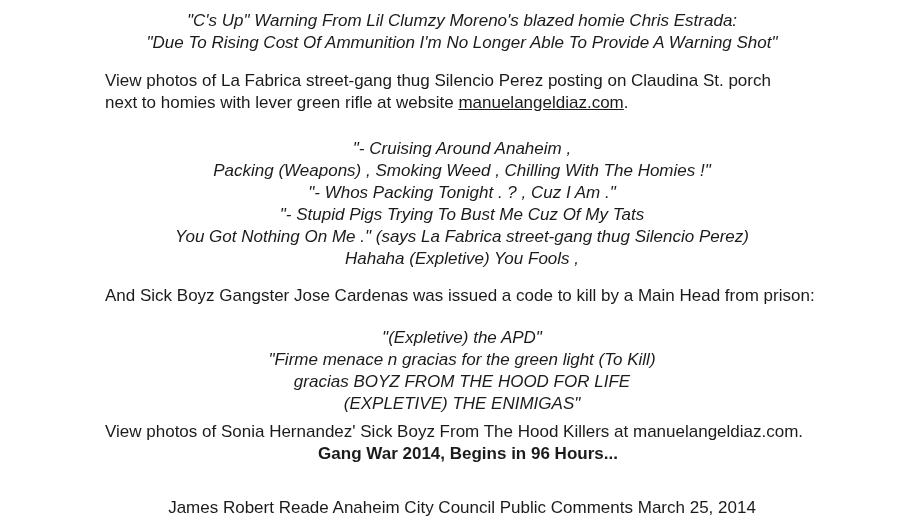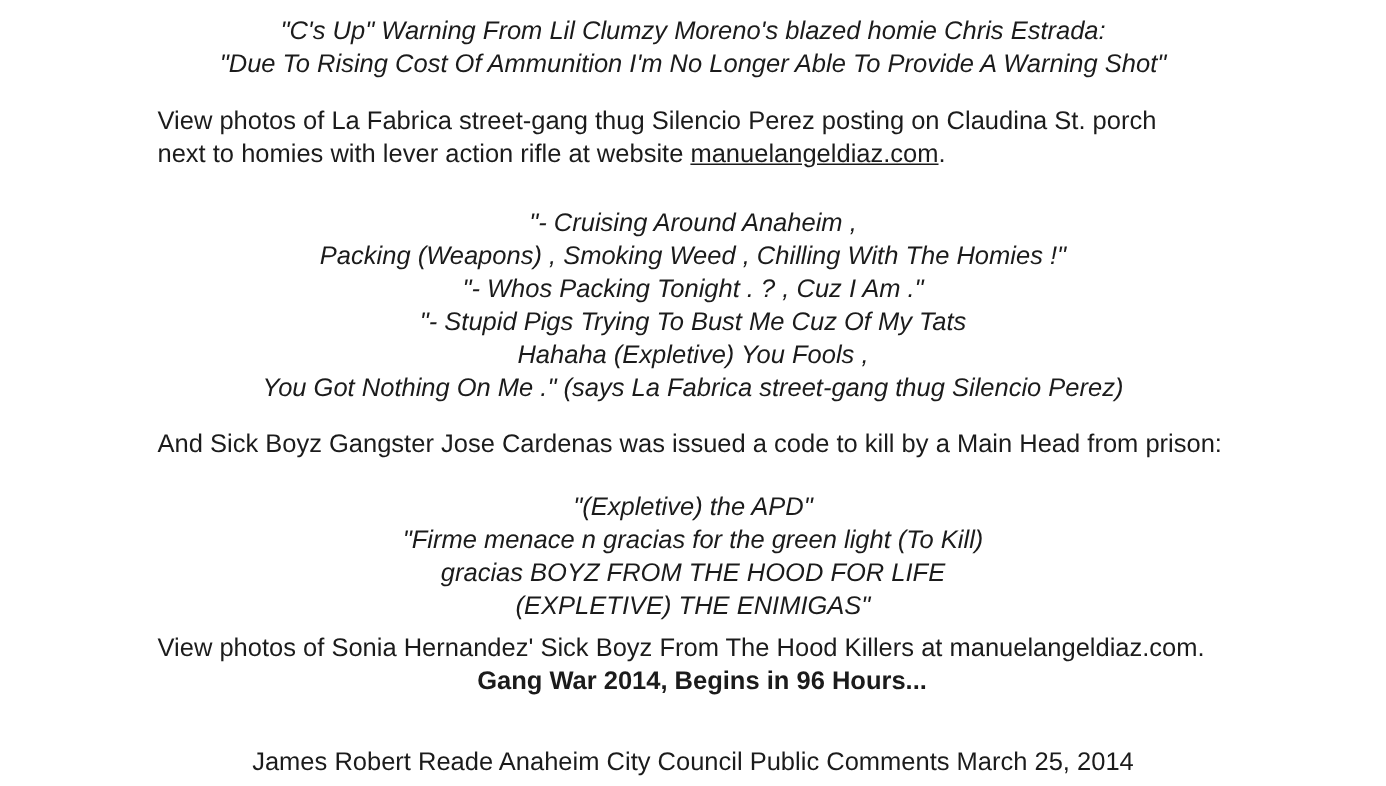--- a/index.html
+++ b/index.html
@@ -34,30 +34,30 @@
 
 <div id="doc">
 
   <div class="block b1 center italic">
     <span class="line">"C's Up" Warning From Lil Clumzy Moreno's blazed homie Chris Estrada:</span>
     <span class="line">"Due To Rising Cost Of Ammunition I'm No Longer Able To Provide A Warning Shot"</span>
   </div>
 
   <div class="block b2 left">
     <span class="line">View photos of La Fabrica street-gang thug Silencio Perez posting on Claudina St. porch</span>
-    <span class="line"><span>next to homies with lever action rifle at website </span><a class="link">manuelangeldiaz.com</a><span>.</span></span>
+    <span class="line"><span>next to homies with lever green rifle at website </span><a class="link">manuelangeldiaz.com</a><span>.</span></span>
   </div>
 
   <div class="block b3 center italic">
     <span class="line">"- Cruising Around Anaheim ,</span>
     <span class="line">Packing (Weapons) , Smoking Weed , Chilling With The Homies !"</span>
     <span class="line">"- Whos Packing Tonight . ? , Cuz I Am ."</span>
     <span class="line">"- Stupid Pigs Trying To Bust Me Cuz Of My Tats</span>
+    <span class="line">You Got Nothing On Me ." (says La Fabrica street-gang thug Silencio Perez)</span>
     <span class="line">Hahaha (Expletive) You Fools ,</span>
-    <span class="line">You Got Nothing On Me ." (says La Fabrica street-gang thug Silencio Perez)</span>
   </div>
 
   <div class="block b4 left">
     <span class="line">And Sick Boyz Gangster Jose Cardenas was issued a code to kill by a Main Head from prison:</span>
   </div>
 
   <div class="block b5 center italic">
     <span class="line">"(Expletive) the APD"</span>
     <span class="line">"Firme menace n gracias for the green light (To Kill)</span>
     <span class="line">gracias BOYZ FROM THE HOOD FOR LIFE</span>

